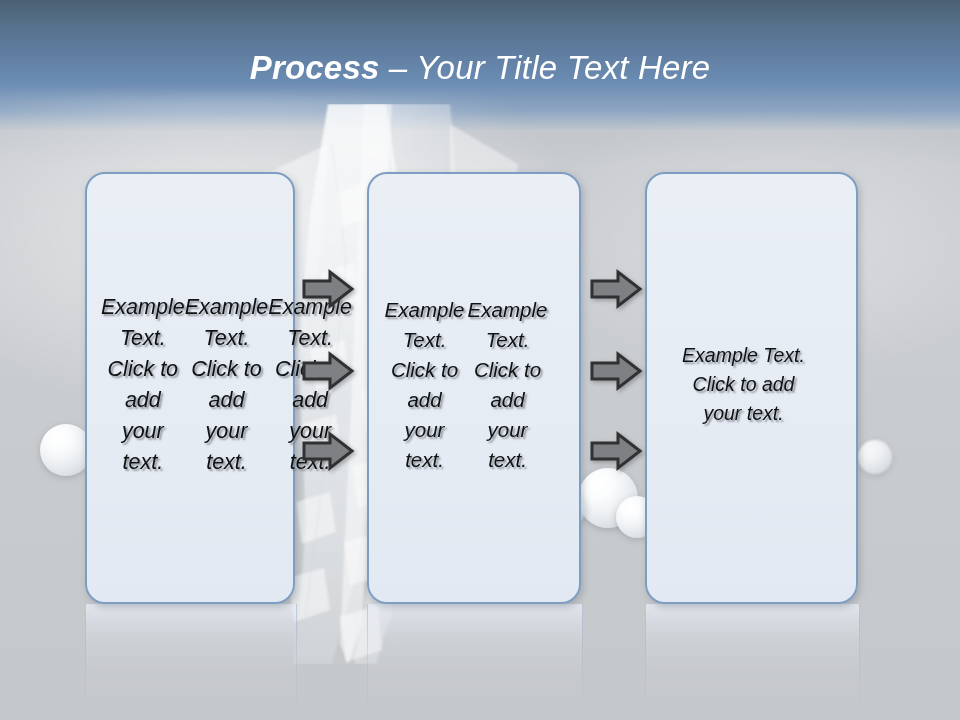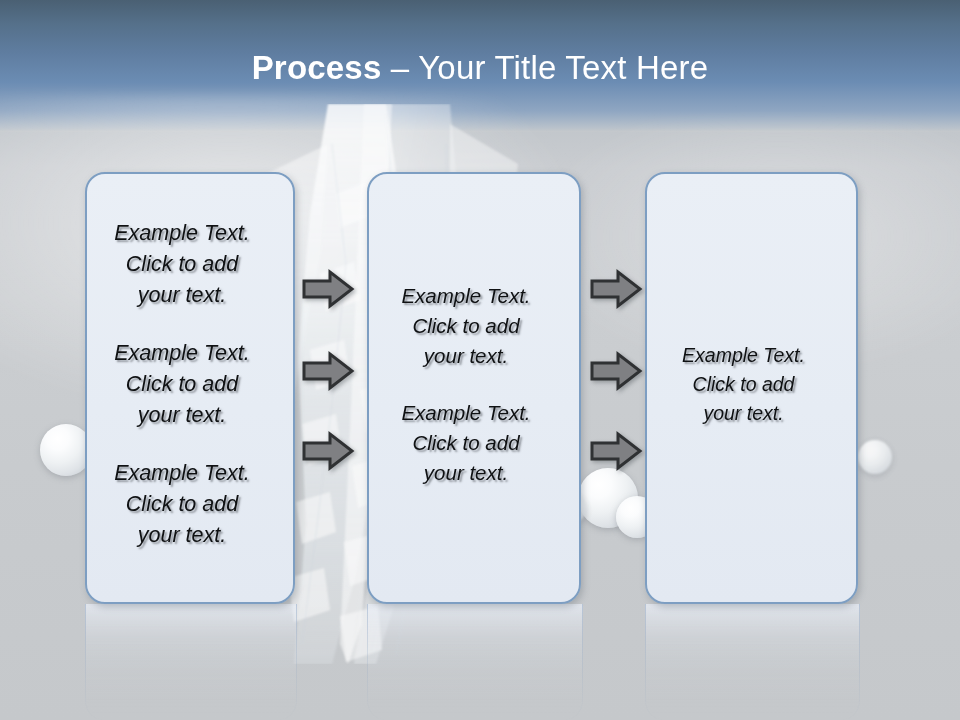--- a/index.html
+++ b/index.html
@@ -111,37 +111,37 @@
   .title {
     position: absolute;
     left: 0; top: 48px;
     width: 960px;
     text-align: center;
     color: #ffffff;
     font-size: 33px;
     line-height: 40px;
     letter-spacing: 0.2px;
     white-space: pre;
+    font-style: italic;
   }
   .title .t-bold { font-weight: bold; }
   .title .t-rest { font-weight: normal; }
 
   
   .pbox {
     position: absolute;
     box-sizing: border-box;
     border: 2px solid #7d9ec2;
     border-radius: 20px;
     background: linear-gradient(to bottom, #eaeff6 0%, #e6ecf4 55%, #e3e9f2 100%);
     box-shadow: 2px 3px 7px rgba(92,100,110,0.33);
     display: flex;
-    flex-direction: column;
+    flex-direction: row;
     align-items: center;
     padding: 34px 30px 14px 14px;
-    justify-content: center;
   }
 
   .ptext {
     width: 100%;
     text-align: center;
     font-style: italic;
     font-weight: normal;
     color: #0f1113;
     text-shadow: 2px 2px 2px rgba(120,125,132,0.80);
     white-space: pre-line;

